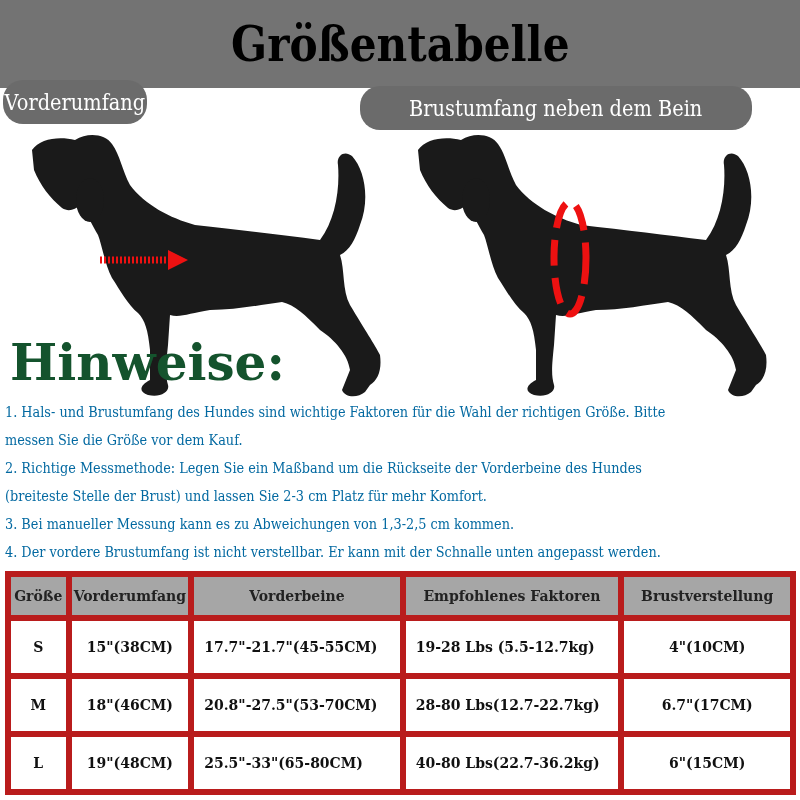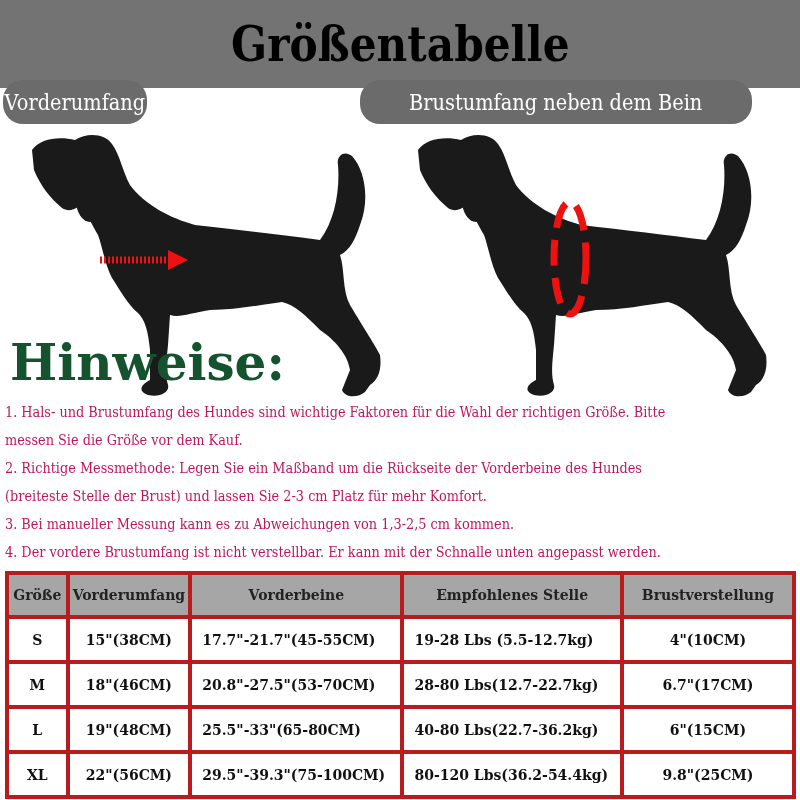--- a/index.html
+++ b/index.html
@@ -15,46 +15,46 @@
     font-family: "DejaVu Serif", serif; font-weight: bold; font-size: 48px;
     letter-spacing: 0px; color: #000; transform: scaleX(0.88);
   }
 
   .pill {
     position: absolute; height: 44px; background: #6b6b6b; border-radius: 20px;
     color: #fff; font-family: "DejaVu Serif", serif; font-size: 22px;
     display: flex; align-items: center; justify-content: center; white-space: nowrap;
   }
   .pill-left { left: 3px; top: 80px; width: 144px; }
-  .pill-right { left: 360px; top: 80px; width: 392px; }
+  .pill-right { left: 360px; top: 86px; width: 392px; }
   .pill span { display: inline-block; transform: scaleX(0.88); }
 
   .dog { position: absolute; }
   .dog-left { left: 20px; top: 130px; width: 390px; height: 280px; }
   .dog-right { left: 410px; top: 130px; width: 390px; height: 280px; }
 
   .hinweise {
     position: absolute; left: 10px; top: 338px;
     font-family: "DejaVu Serif", serif; font-weight: bold; font-size: 50px;
     color: #14532d; line-height: 1;
   }
 
   .notes {
     position: absolute; left: 5px; top: 398px; width: 795px;
     font-family: "DejaVu Serif", serif; font-size: 14.3px; line-height: 28px;
-    color: #be185d;
+    color: #0369a1;
   }
   .notes p { white-space: nowrap; transform-origin: left center; transform: scaleX(0.9); width: 880px; }
 
   table.size-table {
     position: absolute; left: 5px; top: 571px; width: 791px; height: 224px;
     border-collapse: collapse; font-family: "DejaVu Serif", serif; font-weight: bold;
   }
   table.size-table th, table.size-table td {
-    border: 4px solid #b91c1c; font-size: 14px; white-space: nowrap;
+    border: 6px solid #b91c1c; font-size: 14px; white-space: nowrap;
   }
   table.size-table th { background: #a6a6a6; height: 44px; color: #222; font-size: 14px; }
   table.size-table td { height: 45px; color: #111; }
   .c { text-align: center; }
   .l { text-align: left; padding-left: 10px; }
 </style>
 </head>
 <body>
 
 <div class="title-bar">
@@ -107,21 +107,21 @@
       <col style="width:123px">
       <col style="width:213px">
       <col style="width:220px">
       <col style="width:174px">
   </colgroup>
   <thead>
     <tr>
       <th>Größe</th>
       <th>Vorderumfang</th>
       <th>Vorderbeine</th>
-      <th>Empfohlenes Stelle</th>
+      <th>Empfohlenes Faktoren</th>
       <th>Brustverstellung</th>
     </tr>
   </thead>
   <tbody>
     <tr>
       <td class="c">S</td>
       <td class="c">15"(38CM)</td>
       <td class="l">17.7"-21.7"(45-55CM)</td>
       <td class="l">19-28 Lbs (5.5-12.7kg)</td>
       <td class="c">4"(10CM)</td>
@@ -133,21 +133,14 @@
       <td class="l">28-80 Lbs(12.7-22.7kg)</td>
       <td class="c">6.7"(17CM)</td>
     </tr>
     <tr>
       <td class="c">L</td>
       <td class="c">19"(48CM)</td>
       <td class="l">25.5"-33"(65-80CM)</td>
       <td class="l">40-80 Lbs(22.7-36.2kg)</td>
       <td class="c">6"(15CM)</td>
     </tr>
-    <tr>
-      <td class="c">XL</td>
-      <td class="c">22"(56CM)</td>
-      <td class="l">29.5"-39.3"(75-100CM)</td>
-      <td class="l">80-120 Lbs(36.2-54.4kg)</td>
-      <td class="c">9.8"(25CM)</td>
-    </tr>
   </tbody>
 </table>
 
 </body></html>

